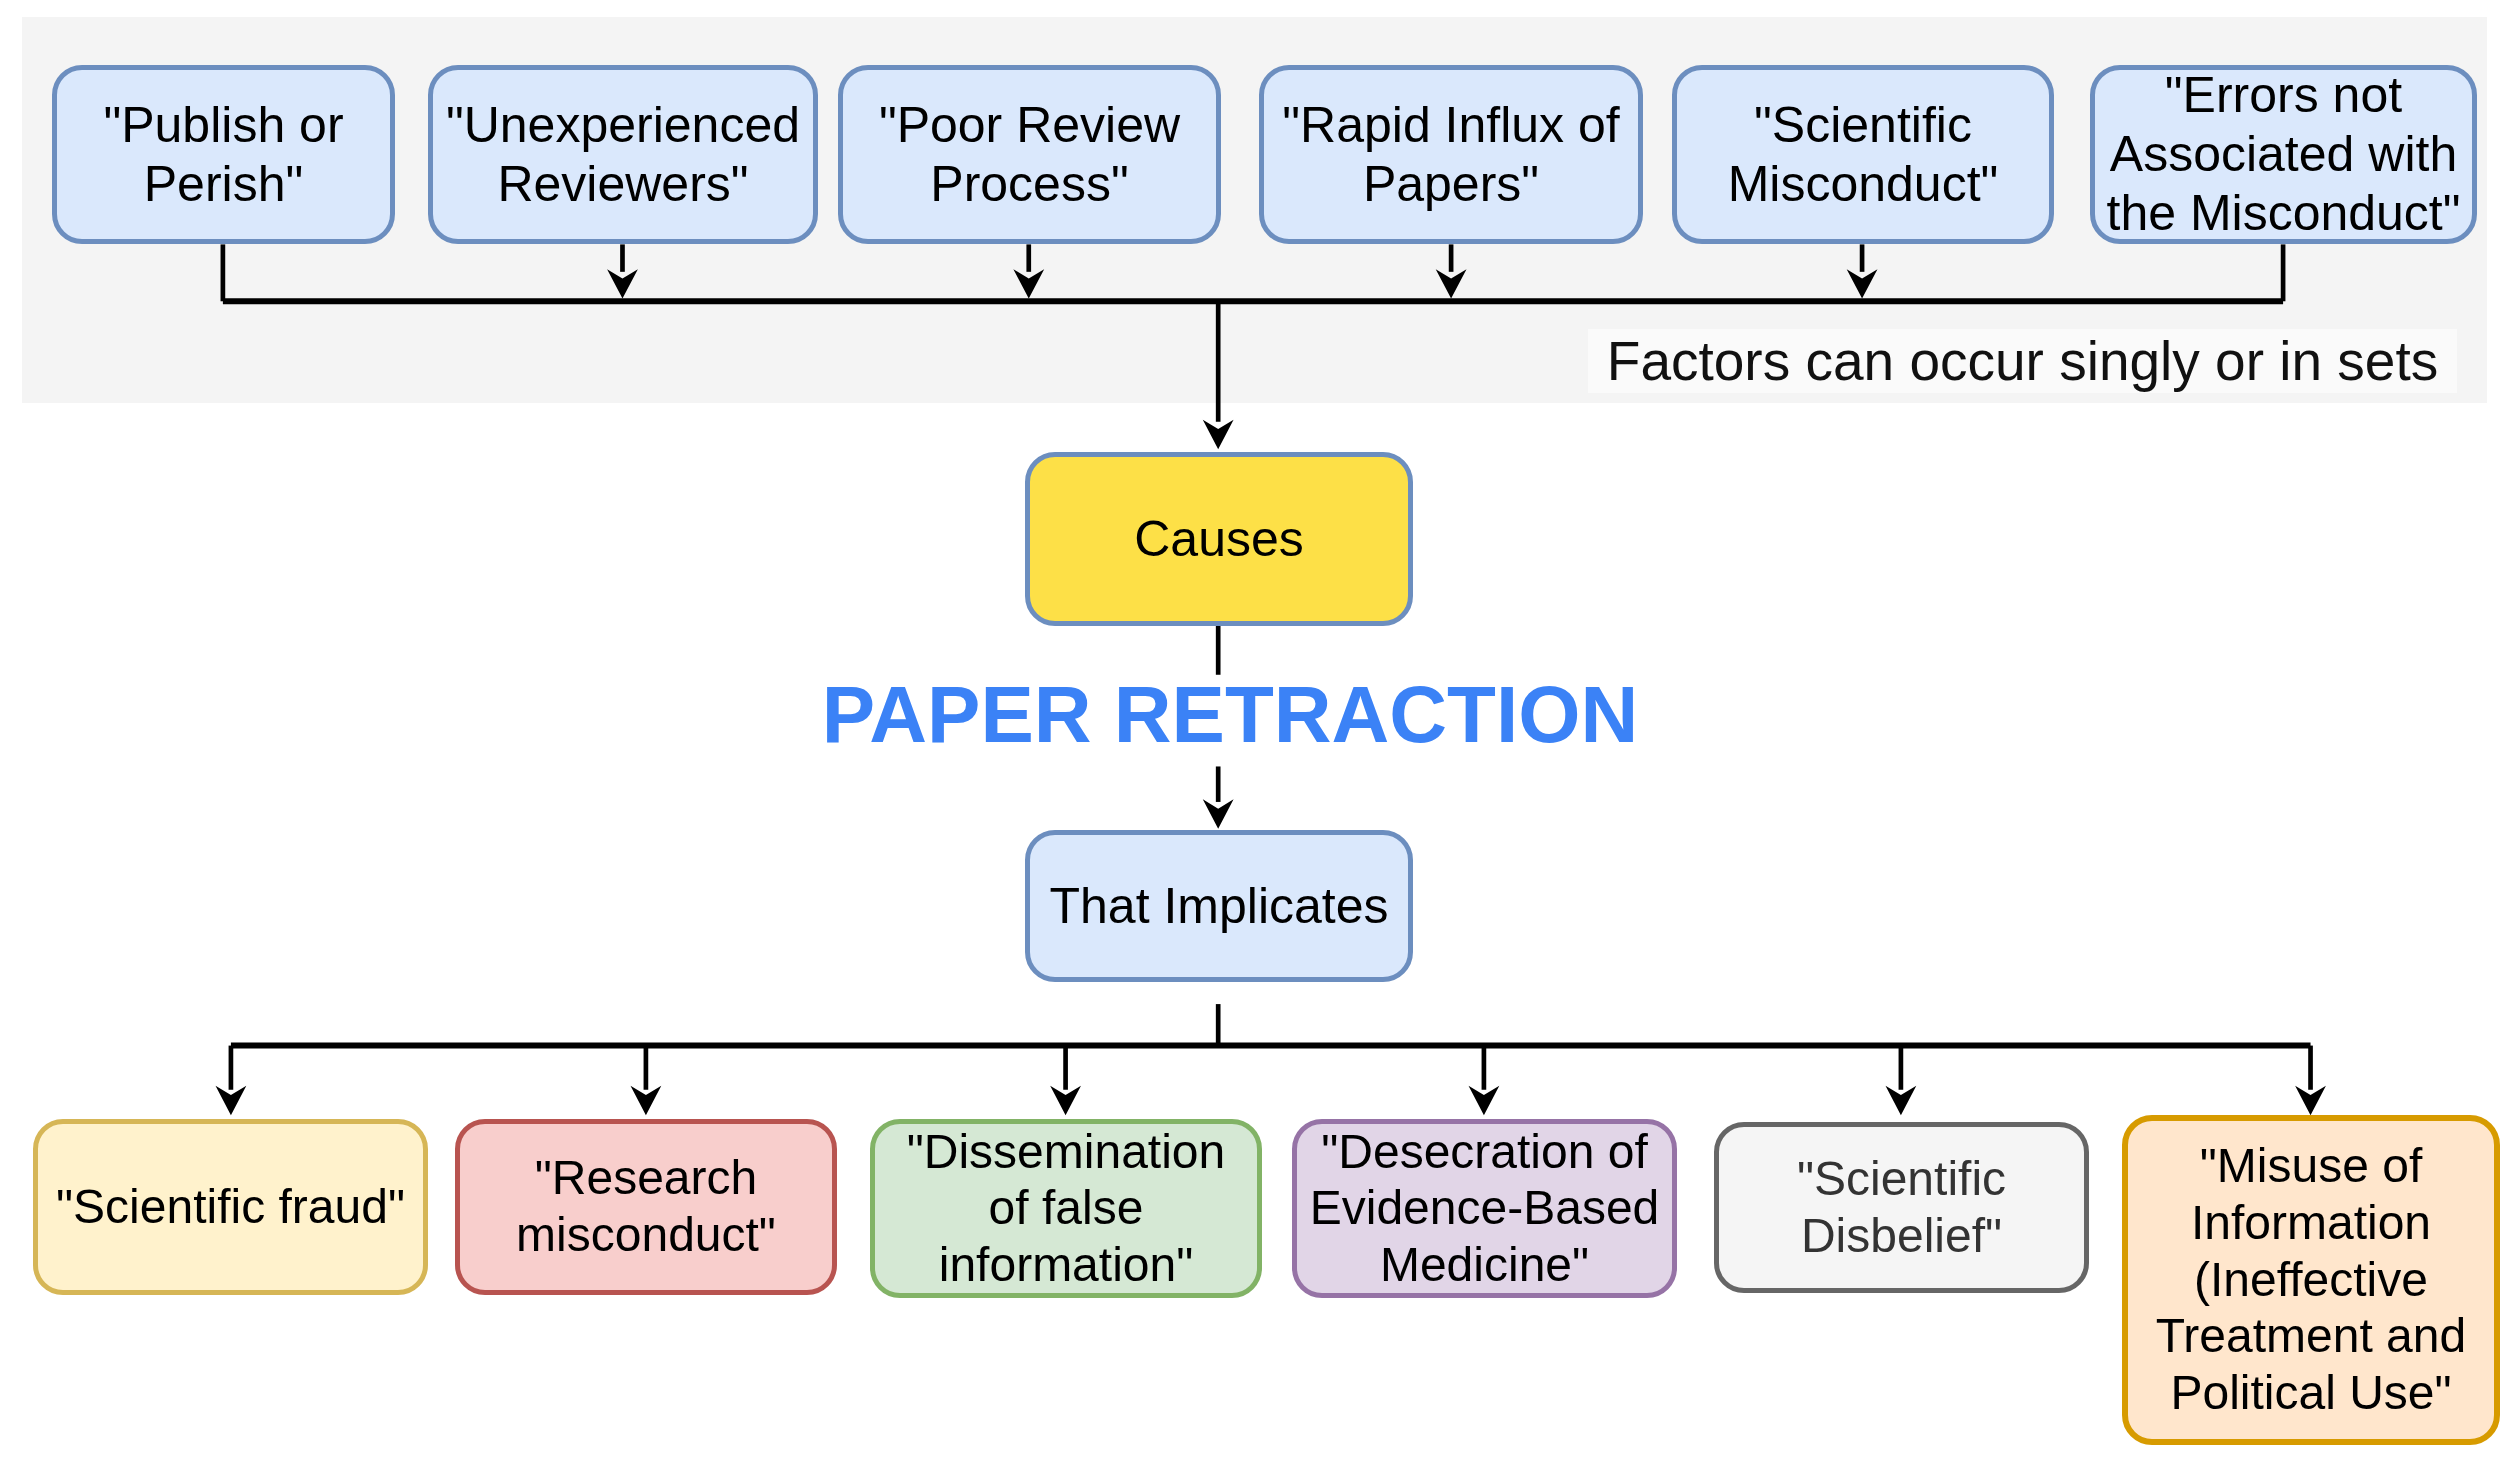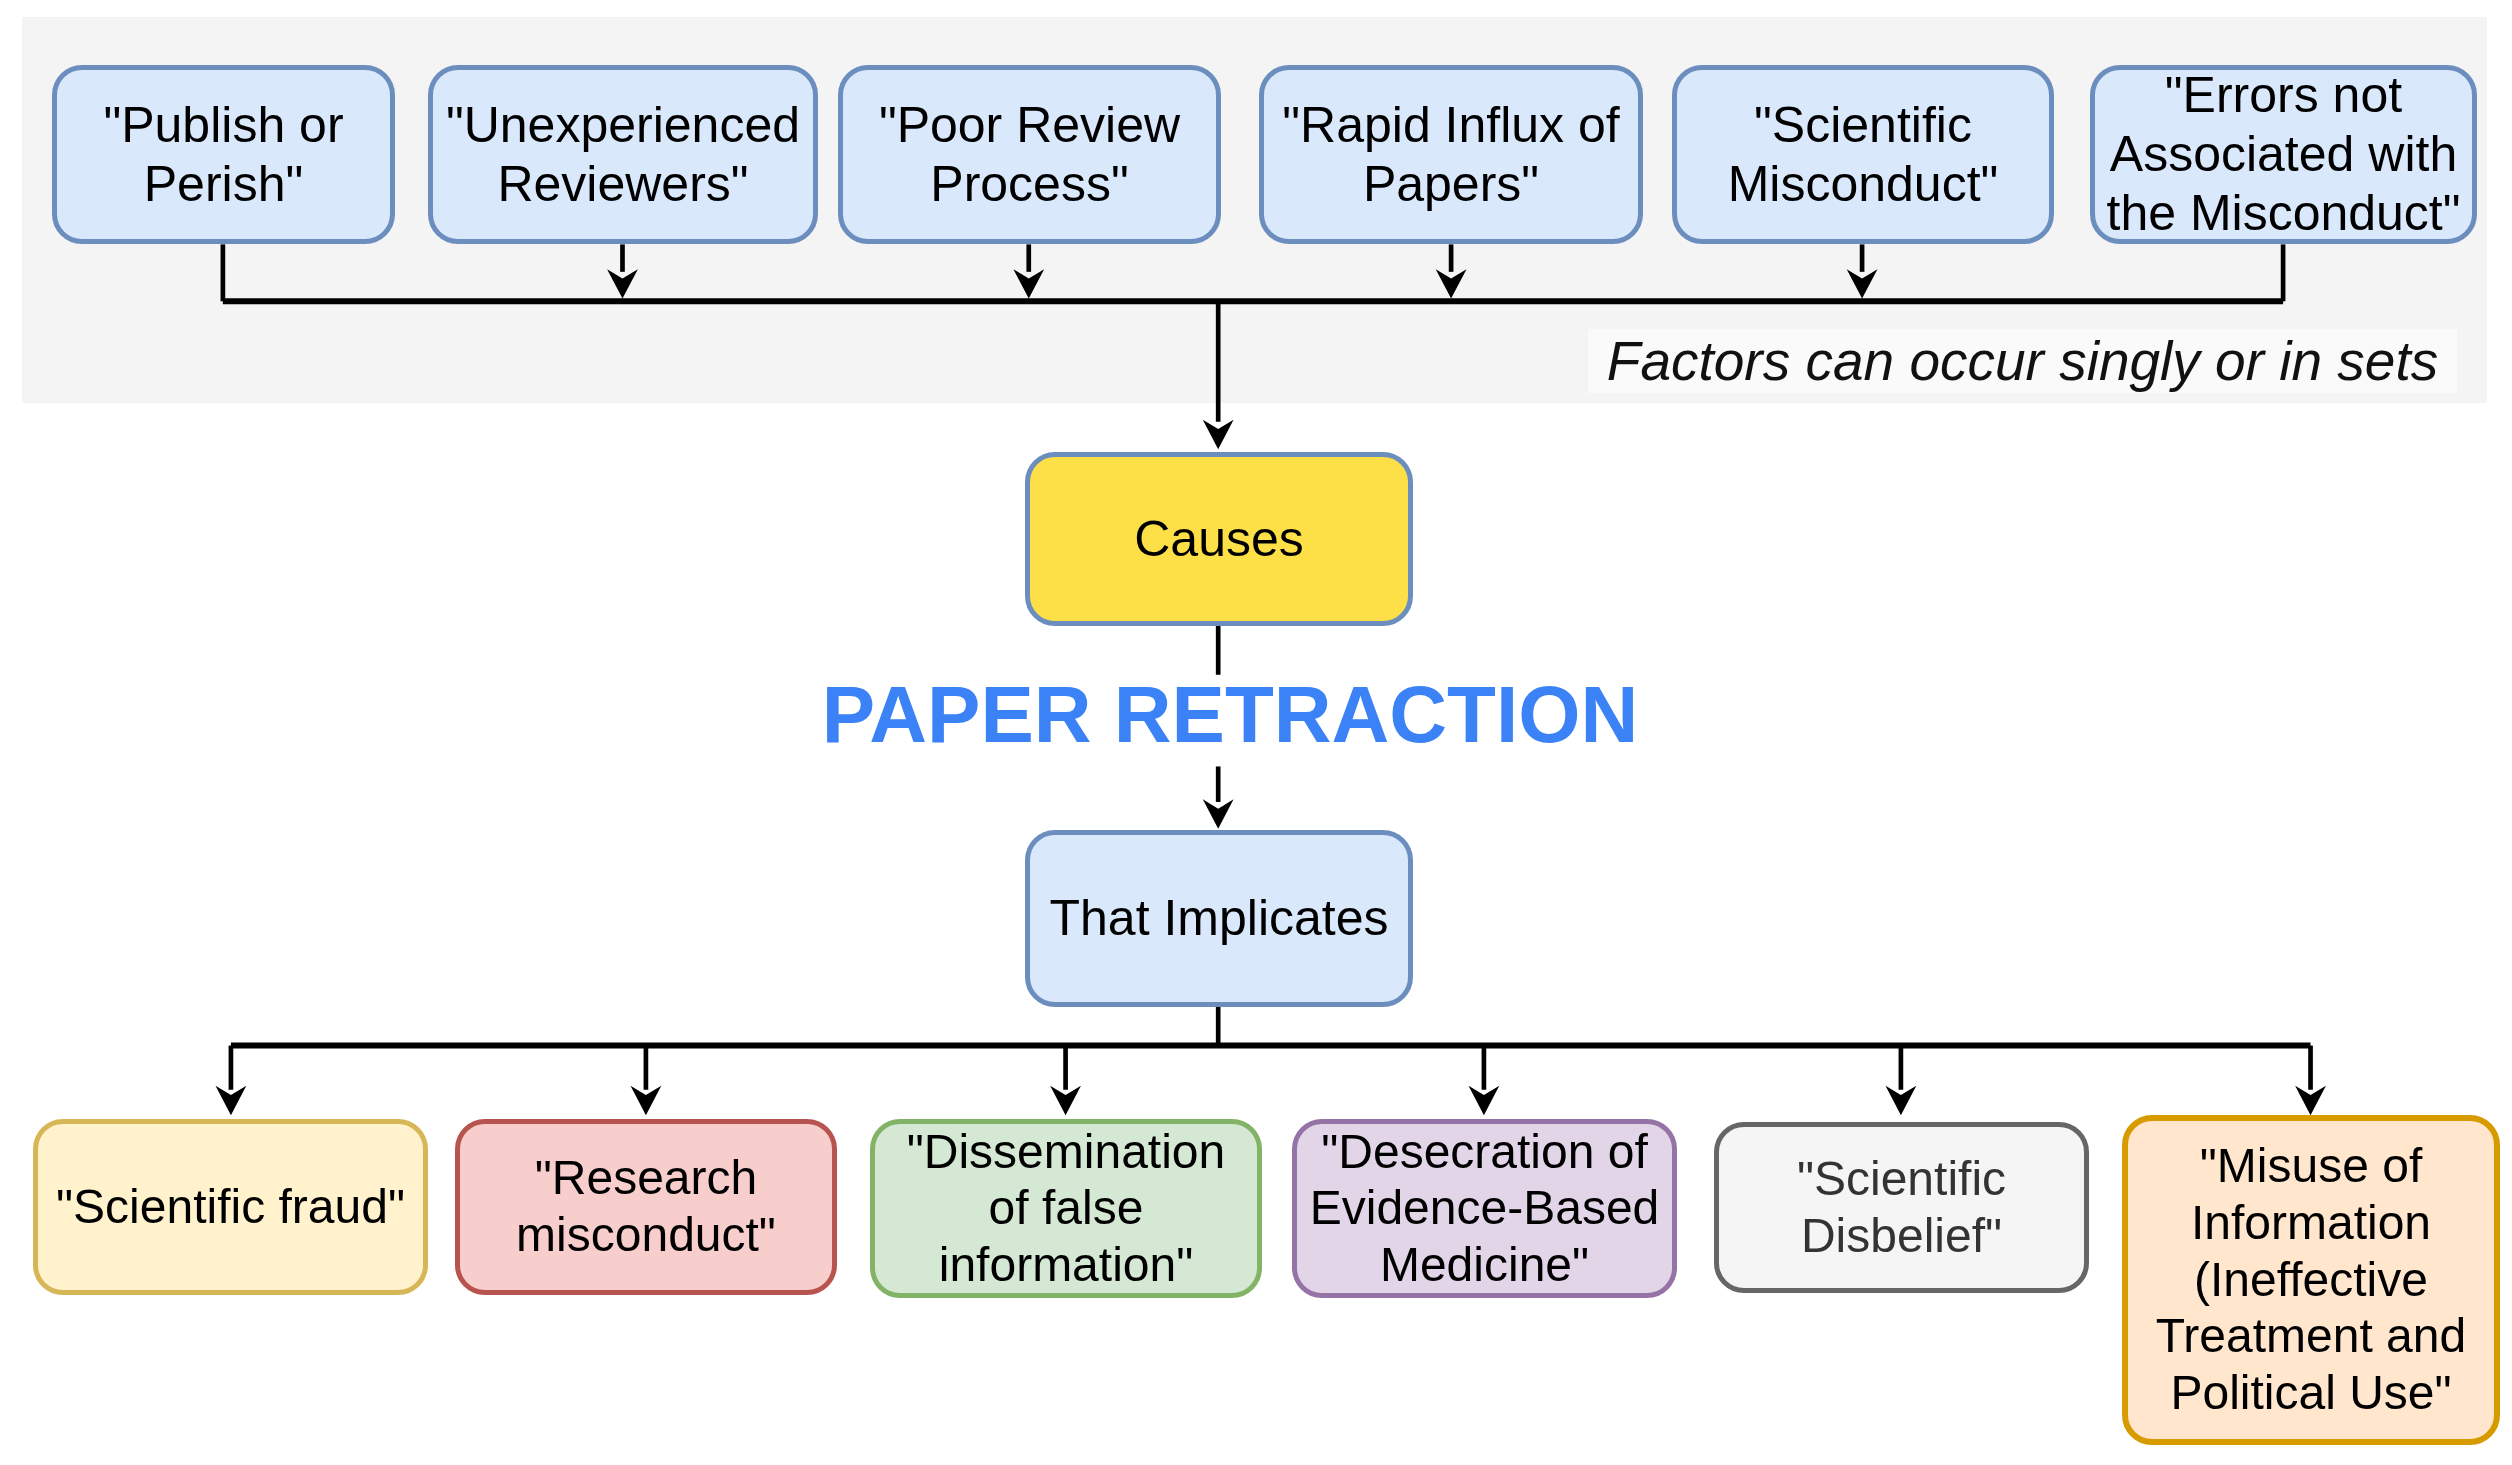--- a/index.html
+++ b/index.html
@@ -44,21 +44,21 @@
     white-space:nowrap;letter-spacing:0px;
   }
   
   .f1{left:52px;  top:65px;width:343px;height:179px;}
   .f2{left:428px; top:65px;width:390px;height:179px;}
   .f3{left:838px;top:65px;width:383px;height:179px;}
   .f4{left:1259px;top:65px;width:384px;height:179px;}
   .f5{left:1672px;top:65px;width:382px;height:179px;}
   .f6{left:2090px;top:65px;width:387px;height:179px;}
   .causes-box{left:1025px;top:452px;width:388px;height:174px;}
-  .implicates-box{left:1025px;top:830px;width:388px;height:177px;}
+  .implicates-box{left:1025px;top:830px;width:388px;height:152px;}
   
   .i1{left:33px;  top:1119px;width:395px;height:176px;}
   .i2{left:455px; top:1119px;width:382px;height:176px;}
   .i3{left:870px;top:1119px;width:392px;height:179px;}
   .i4{left:1292px;top:1119px;width:385px;height:179px;}
   .i5{left:1714px;top:1122px;width:375px;height:171px;}
   .i6{left:2122px;top:1115px;width:378px;height:330px;border-width:6.7px;}
 </style>
 </head>
 <body>
@@ -126,21 +126,21 @@
   <div class="node f4" style="background: rgb(218, 232, 252); border-color: rgb(108, 142, 191);">
     <span>"Rapid Influx of Papers"</span>
   </div>
   <div class="node f5" style="background: rgb(218, 232, 252); border-color: rgb(108, 142, 191);">
     <span>"Scientific Misconduct"</span>
   </div>
   <div class="node f6" style="background: rgb(218, 232, 252); border-color: rgb(108, 142, 191);">
     <span>"Errors not Associated with the Misconduct"</span>
   </div>
 
-  <div class="annotation" style="background: rgb(250, 250, 250); font-style: italic;">
+  <div class="annotation" style="background: rgb(250, 250, 250);">
     <span>Factors can occur singly or in sets</span>
   </div>
 
   <div class="node causes-box" style="background: #fde047; border-color: rgb(108, 142, 191);">
     <span>Causes</span>
   </div>
 
   <div class="big-title">PAPER RETRACTION</div>
 
   <div class="node implicates-box" style="background: rgb(218, 232, 252); border-color: rgb(108, 142, 191);">

